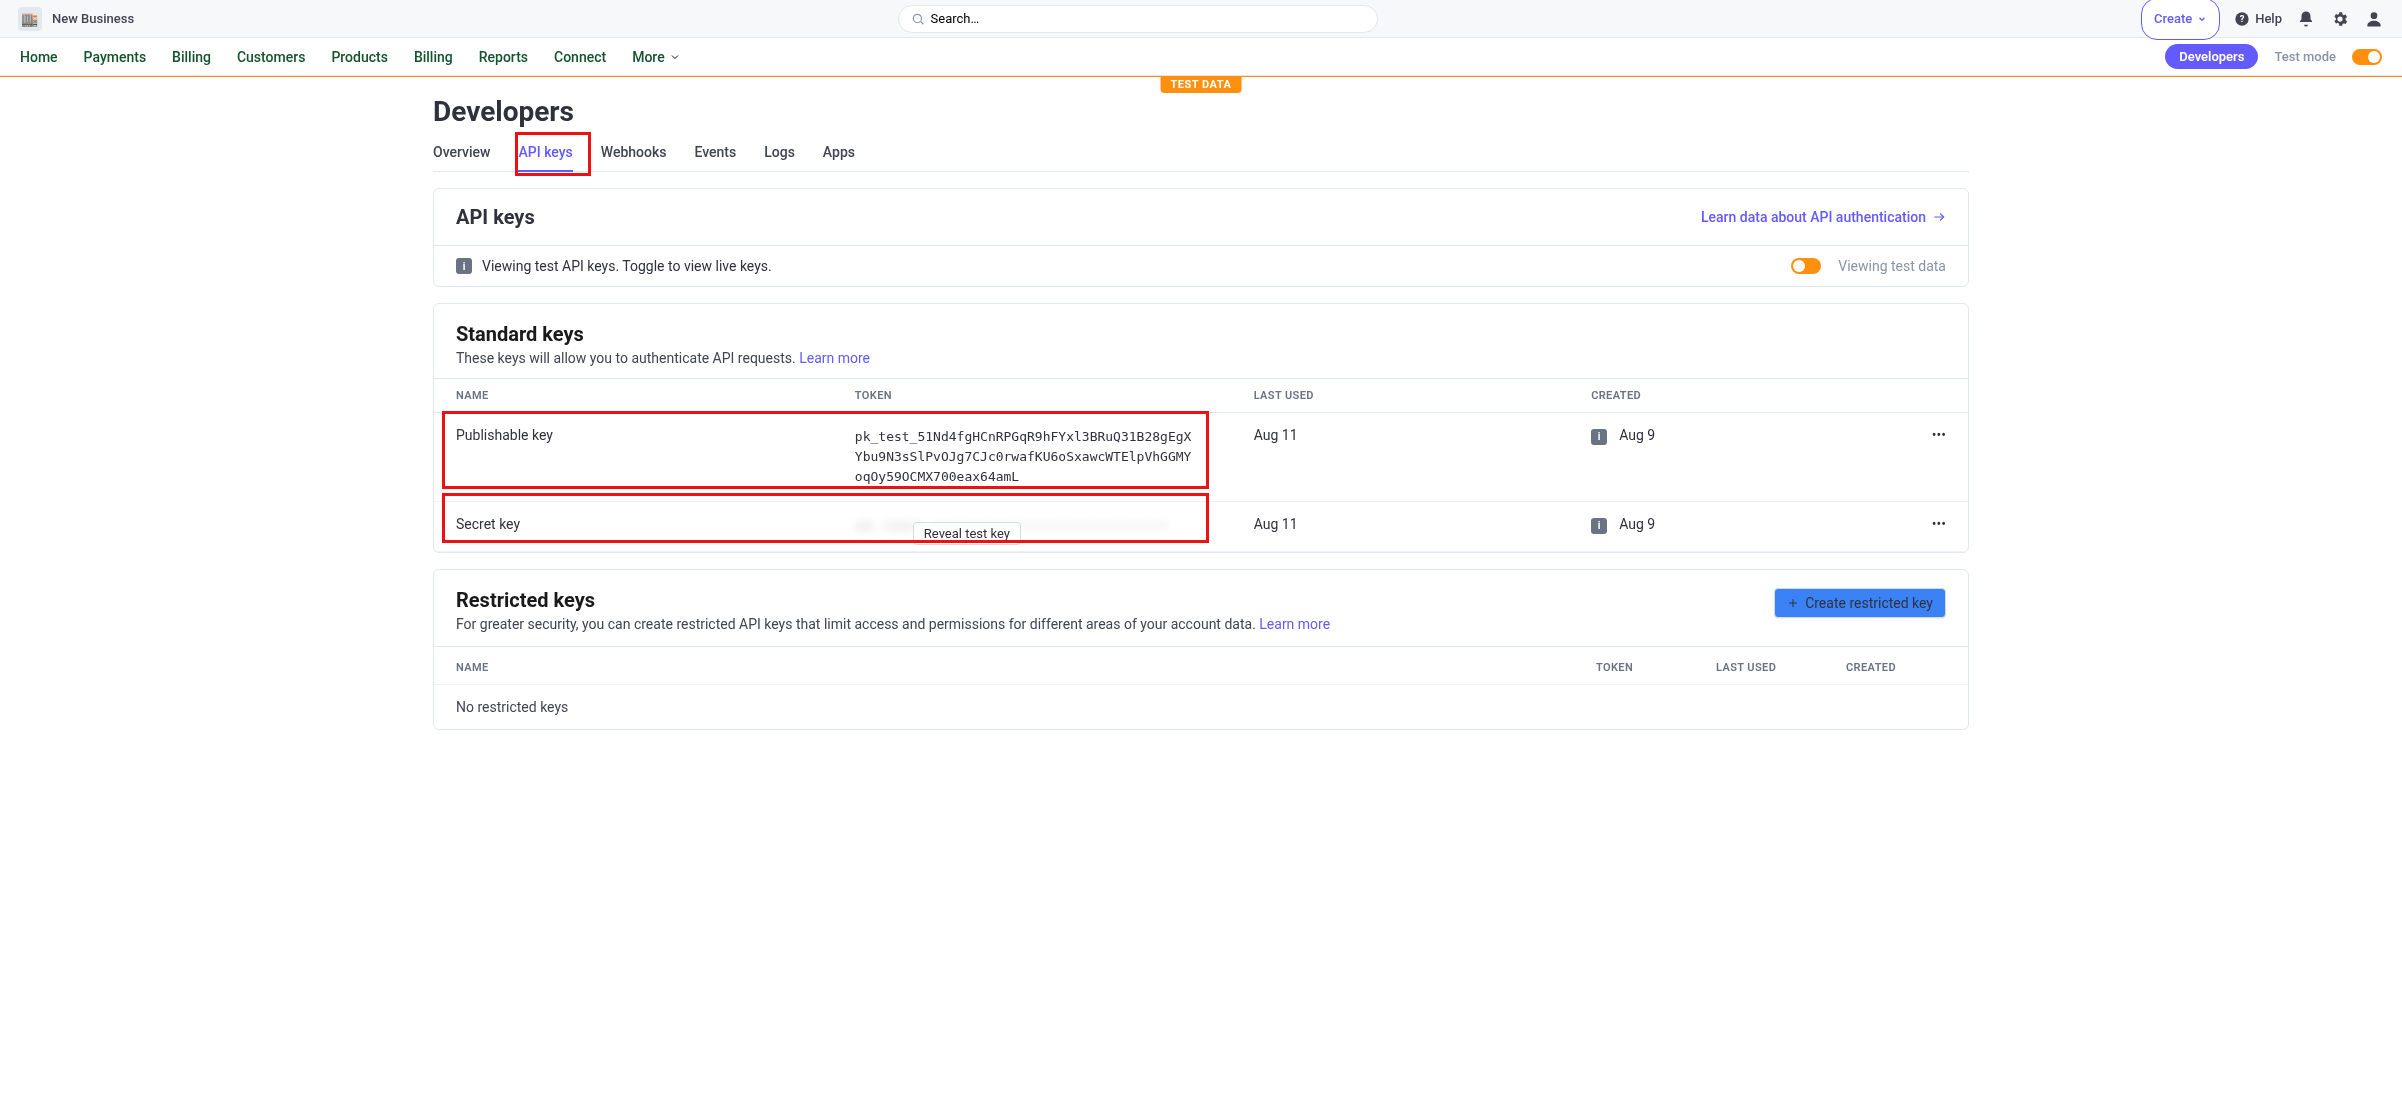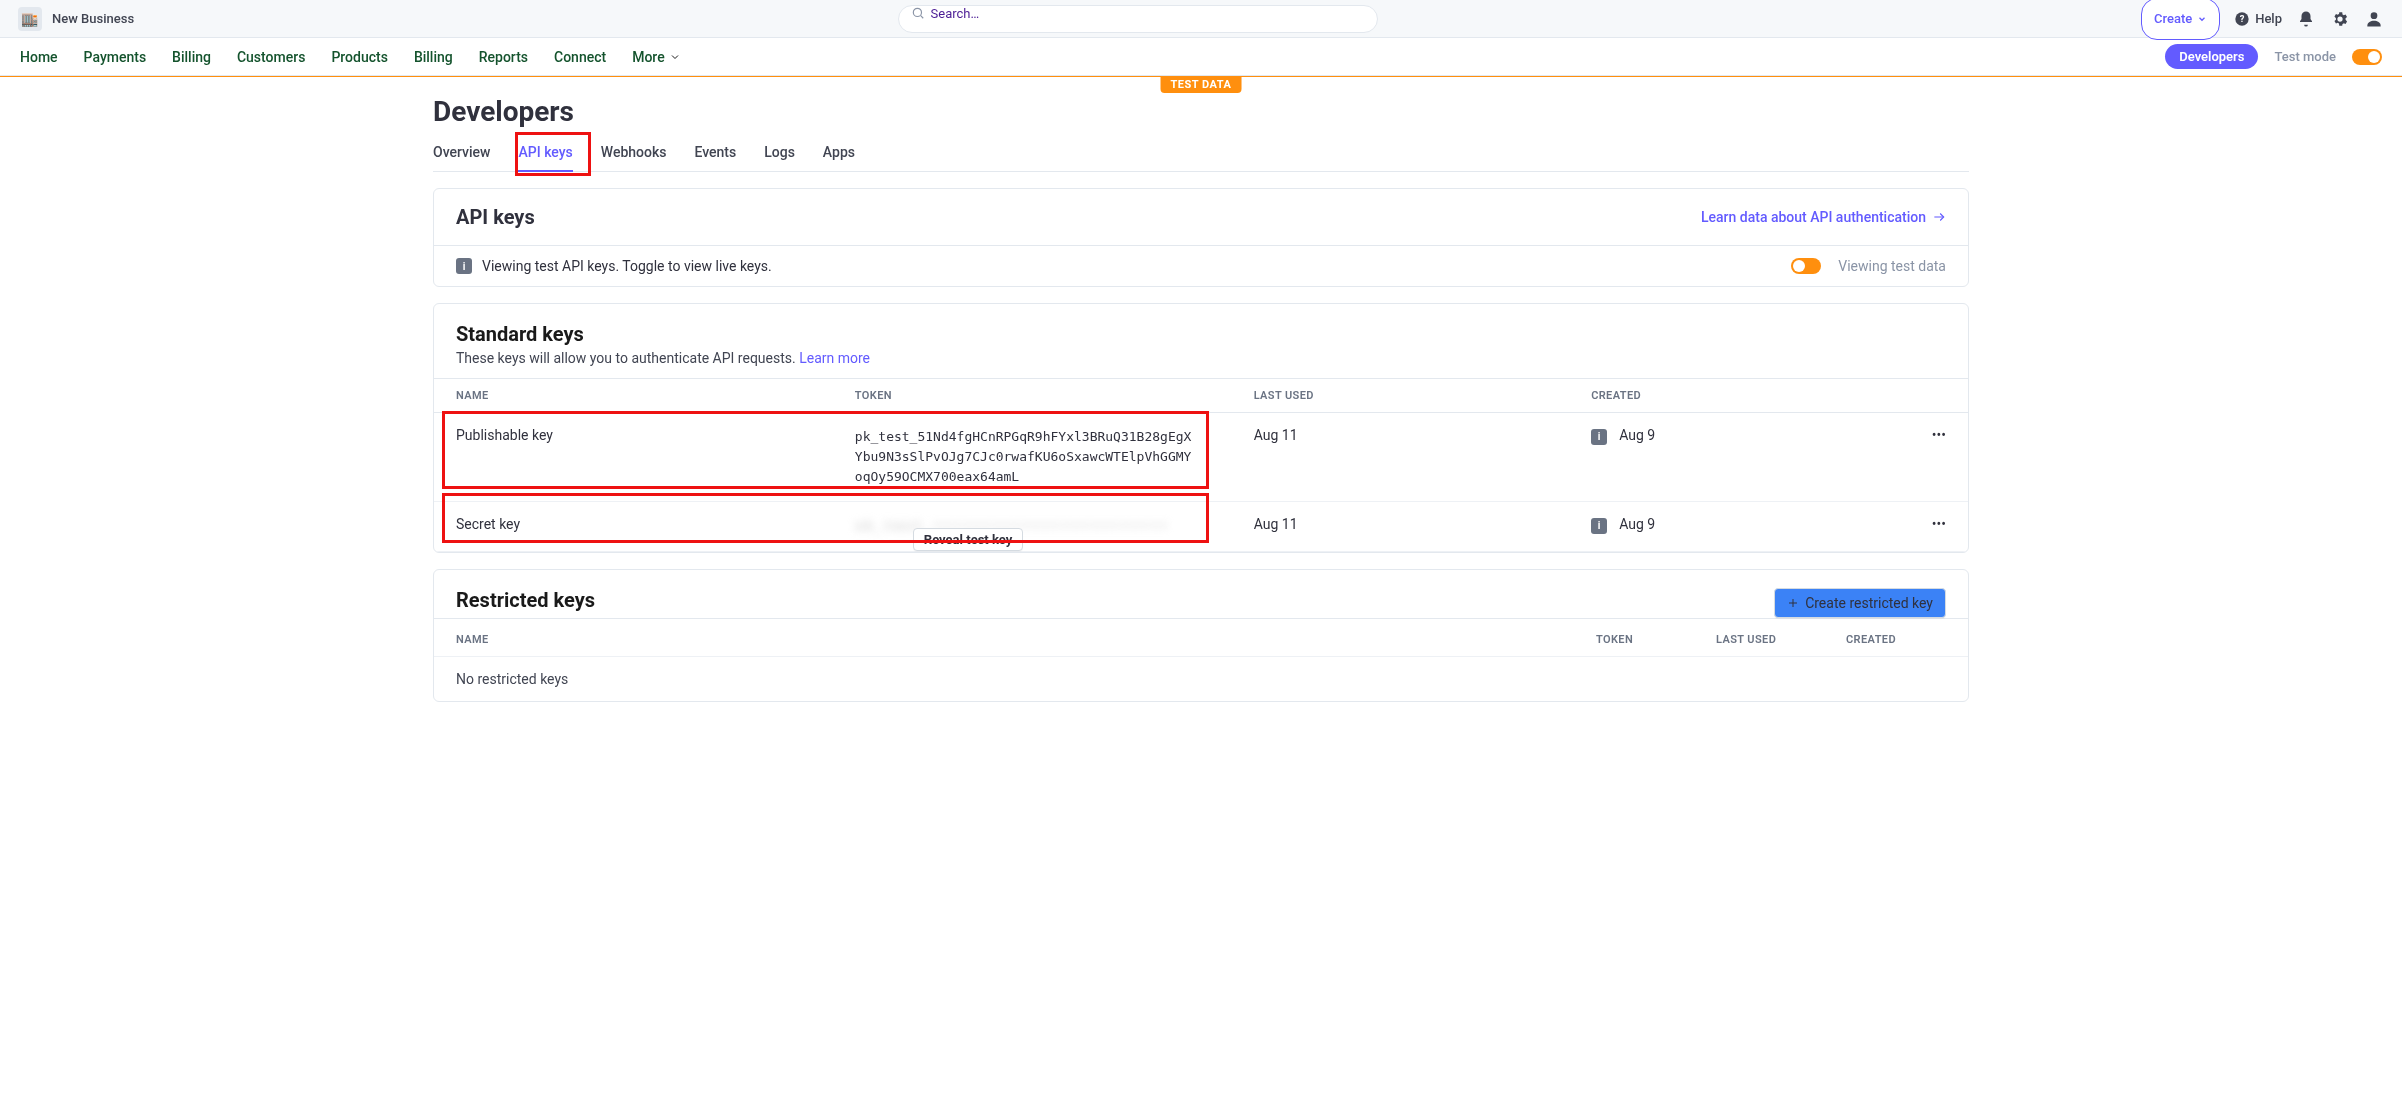--- a/index.html
+++ b/index.html
@@ -3,21 +3,21 @@
   <meta charset="utf-8">
   <style>
     * { margin:0; padding:0; box-sizing:border-box; font-family:-apple-system,BlinkMacSystemFont,"Segoe UI",Roboto,sans-serif; }
     body { background:#fff; color:#1a1a1a; font-size:14px; }
 
     
     .topbar { height:38px; background:#f6f8fa; display:flex; align-items:center; padding:0 18px; border-bottom:1px solid #e3e8ee; }
     .logo-box { width:24px; height:24px; border-radius:4px; background:#e3e8ee; display:flex; align-items:center; justify-content:center; margin-right:10px; color:#6a7383; font-size:14px;}
     .biz-name { font-size:13px; color:#414552; font-weight:500; }
     .topbar-center { flex:1; display:flex; justify-content:center; }
-    .search-box { width:480px; height:28px; background:#fff; border:1px solid #e3e8ee; border-radius:14px; display:flex; padding:0 12px; color:#4c1d95; font-size:13px; }
+    .search-box { width:480px; height:28px; background:#fff; border:1px solid #e3e8ee; border-radius:14px; display:flex; align-items:center; padding:0 12px; color:#000000; font-size:13px; }
     .search-box svg { margin-right:6px; }
     .topbar-right { display:flex; align-items:center; gap:14px; }
     .create-btn { border:1px solid #635bff; color:#635bff; background:#fff; border-radius:16px; height:42px; padding:0 12px; display:flex; align-items:center; gap:5px; font-size:13px; font-weight:500; }
     .help-link { display:flex; align-items:center; gap:5px; color:#414552; font-size:13px; font-weight:500;}
     .topbar-icon { color:#414552; width:20px; height:20px; display:flex; align-items:center; justify-content:center; }
 
     
     .navbar { height:38px; display:flex; align-items:center; padding:0 20px; border-bottom:1px solid #e3e8ee; }
     .nav-items { display:flex; gap:26px; align-items:center; }
     .nav-item { font-size:14px; color:#14532d; font-weight:500; display:flex; align-items:center; gap:4px; }
@@ -214,36 +214,39 @@
           <td>Publishable key</td>
           <td><span class="mono">pk_test_51Nd4fgHCnRPGqR9hFYxl3BRuQ31B28gEgXYbu9N3sSlPvOJg7CJc0rwafKU6oSxawcWTElpVhGGMYoqOy59OCMX700eax64amL</span></td>
           <td>Aug 11</td>
           <td><span class="info-icon" style="margin-right:12px;">i</span><span>Aug 9</span></td>
           <td class="row-actions">•••</td>
         </tr>
         <tr>
           <td>Secret key</td>
           <td style="position:relative;">
             <span class="mono blurred">sk_test_••••••••••••••••••••••••</span>
-            <button class="reveal-btn" style="position:absolute; left:80px; top:26px;font-weight:bold;">Reveal test key</button>
+            <button class="reveal-btn" style="position:absolute; left:80px; top:20px;">Reveal test key</button>
           </td>
           <td>Aug 11</td>
           <td><span class="info-icon" style="margin-right:12px;">i</span><span>Aug 9</span></td>
           <td class="row-actions">•••</td>
         </tr>
       </tbody>
     </table>
     <div class="red-box" style="left:8px; top:107px; width:50%; height:78px;"></div>
     <div class="red-box" style="left:8px; top:189px; width:50%; height:50px;"></div>
   </div>
 
   <div class="card">
     <div class="restricted-hdr-row">
       <div>
         <div class="section-title" style="padding:0 0 2px;">Restricted keys</div>
+        <div class="section-sub" style="padding:2px 0 14px;">
+          <span>For greater security, you can create restricted API keys that limit access and permissions for different areas of your account data. </span><a>Learn more</a>
+        </div>
       </div>
       <button class="create-restricted">
         <svg width="12" height="12" viewBox="0 0 24 24" fill="none" stroke="#30313d" stroke-width="2">
               <line x1="12" y1="4" x2="12" y2="20"></line>
               <line x1="4" y1="12" x2="20" y2="12"></line>
             </svg>
         <span>Create restricted key</span>
       </button>
     </div>
     <div class="restricted-cols">

